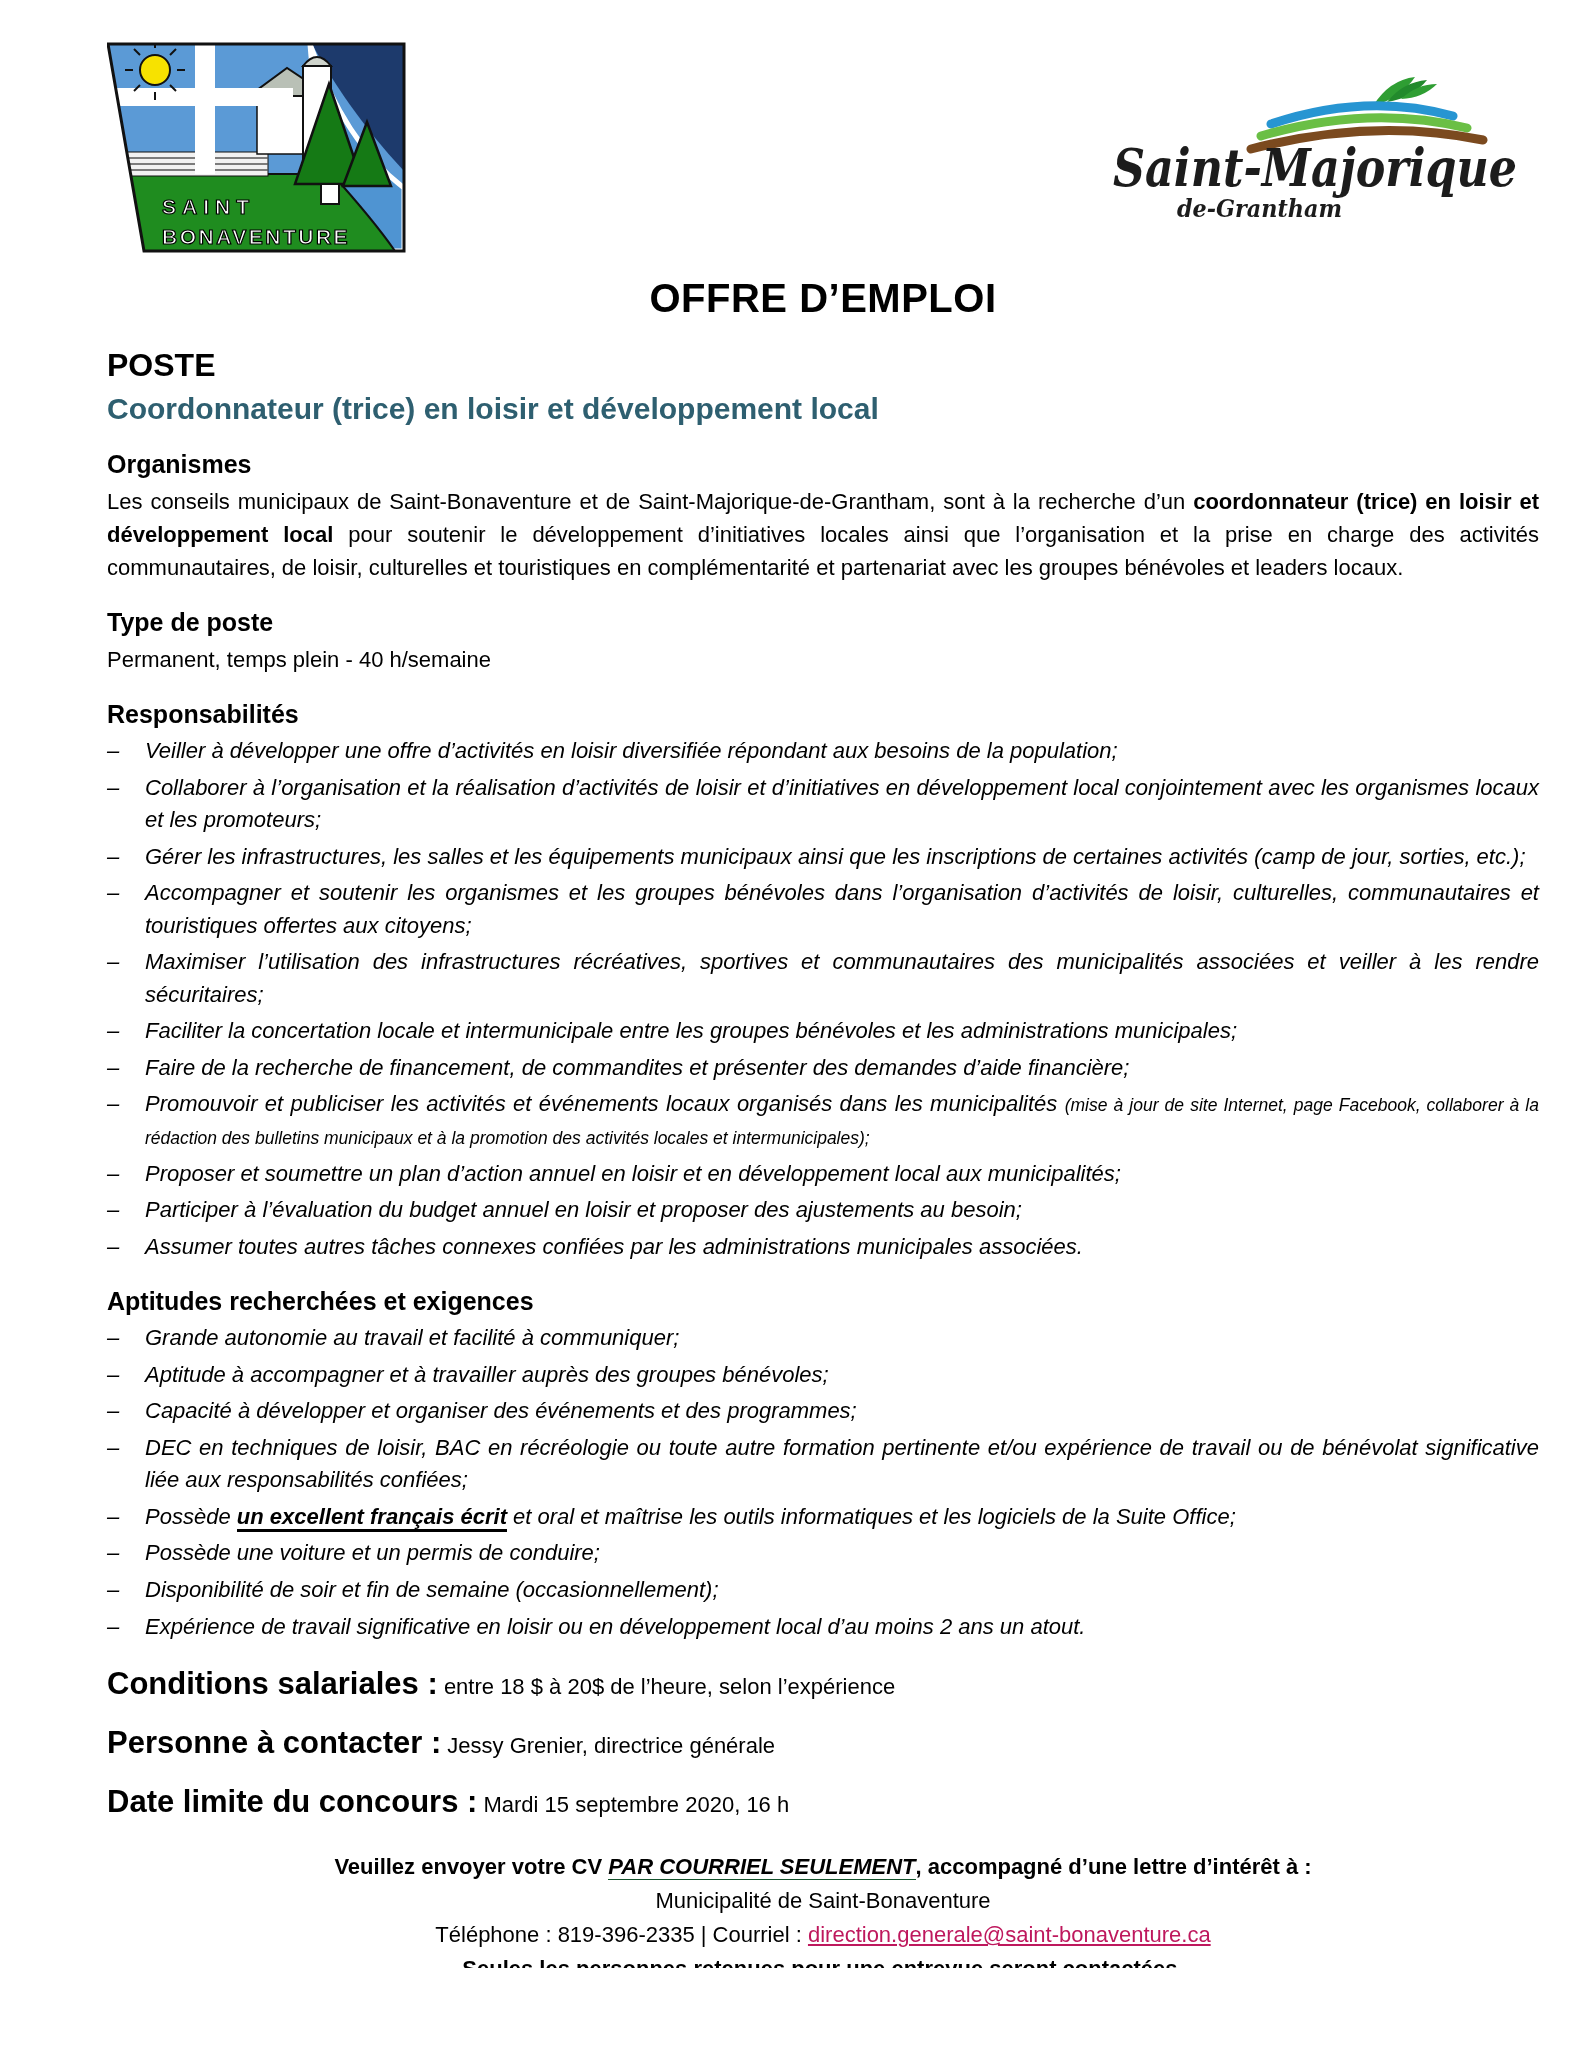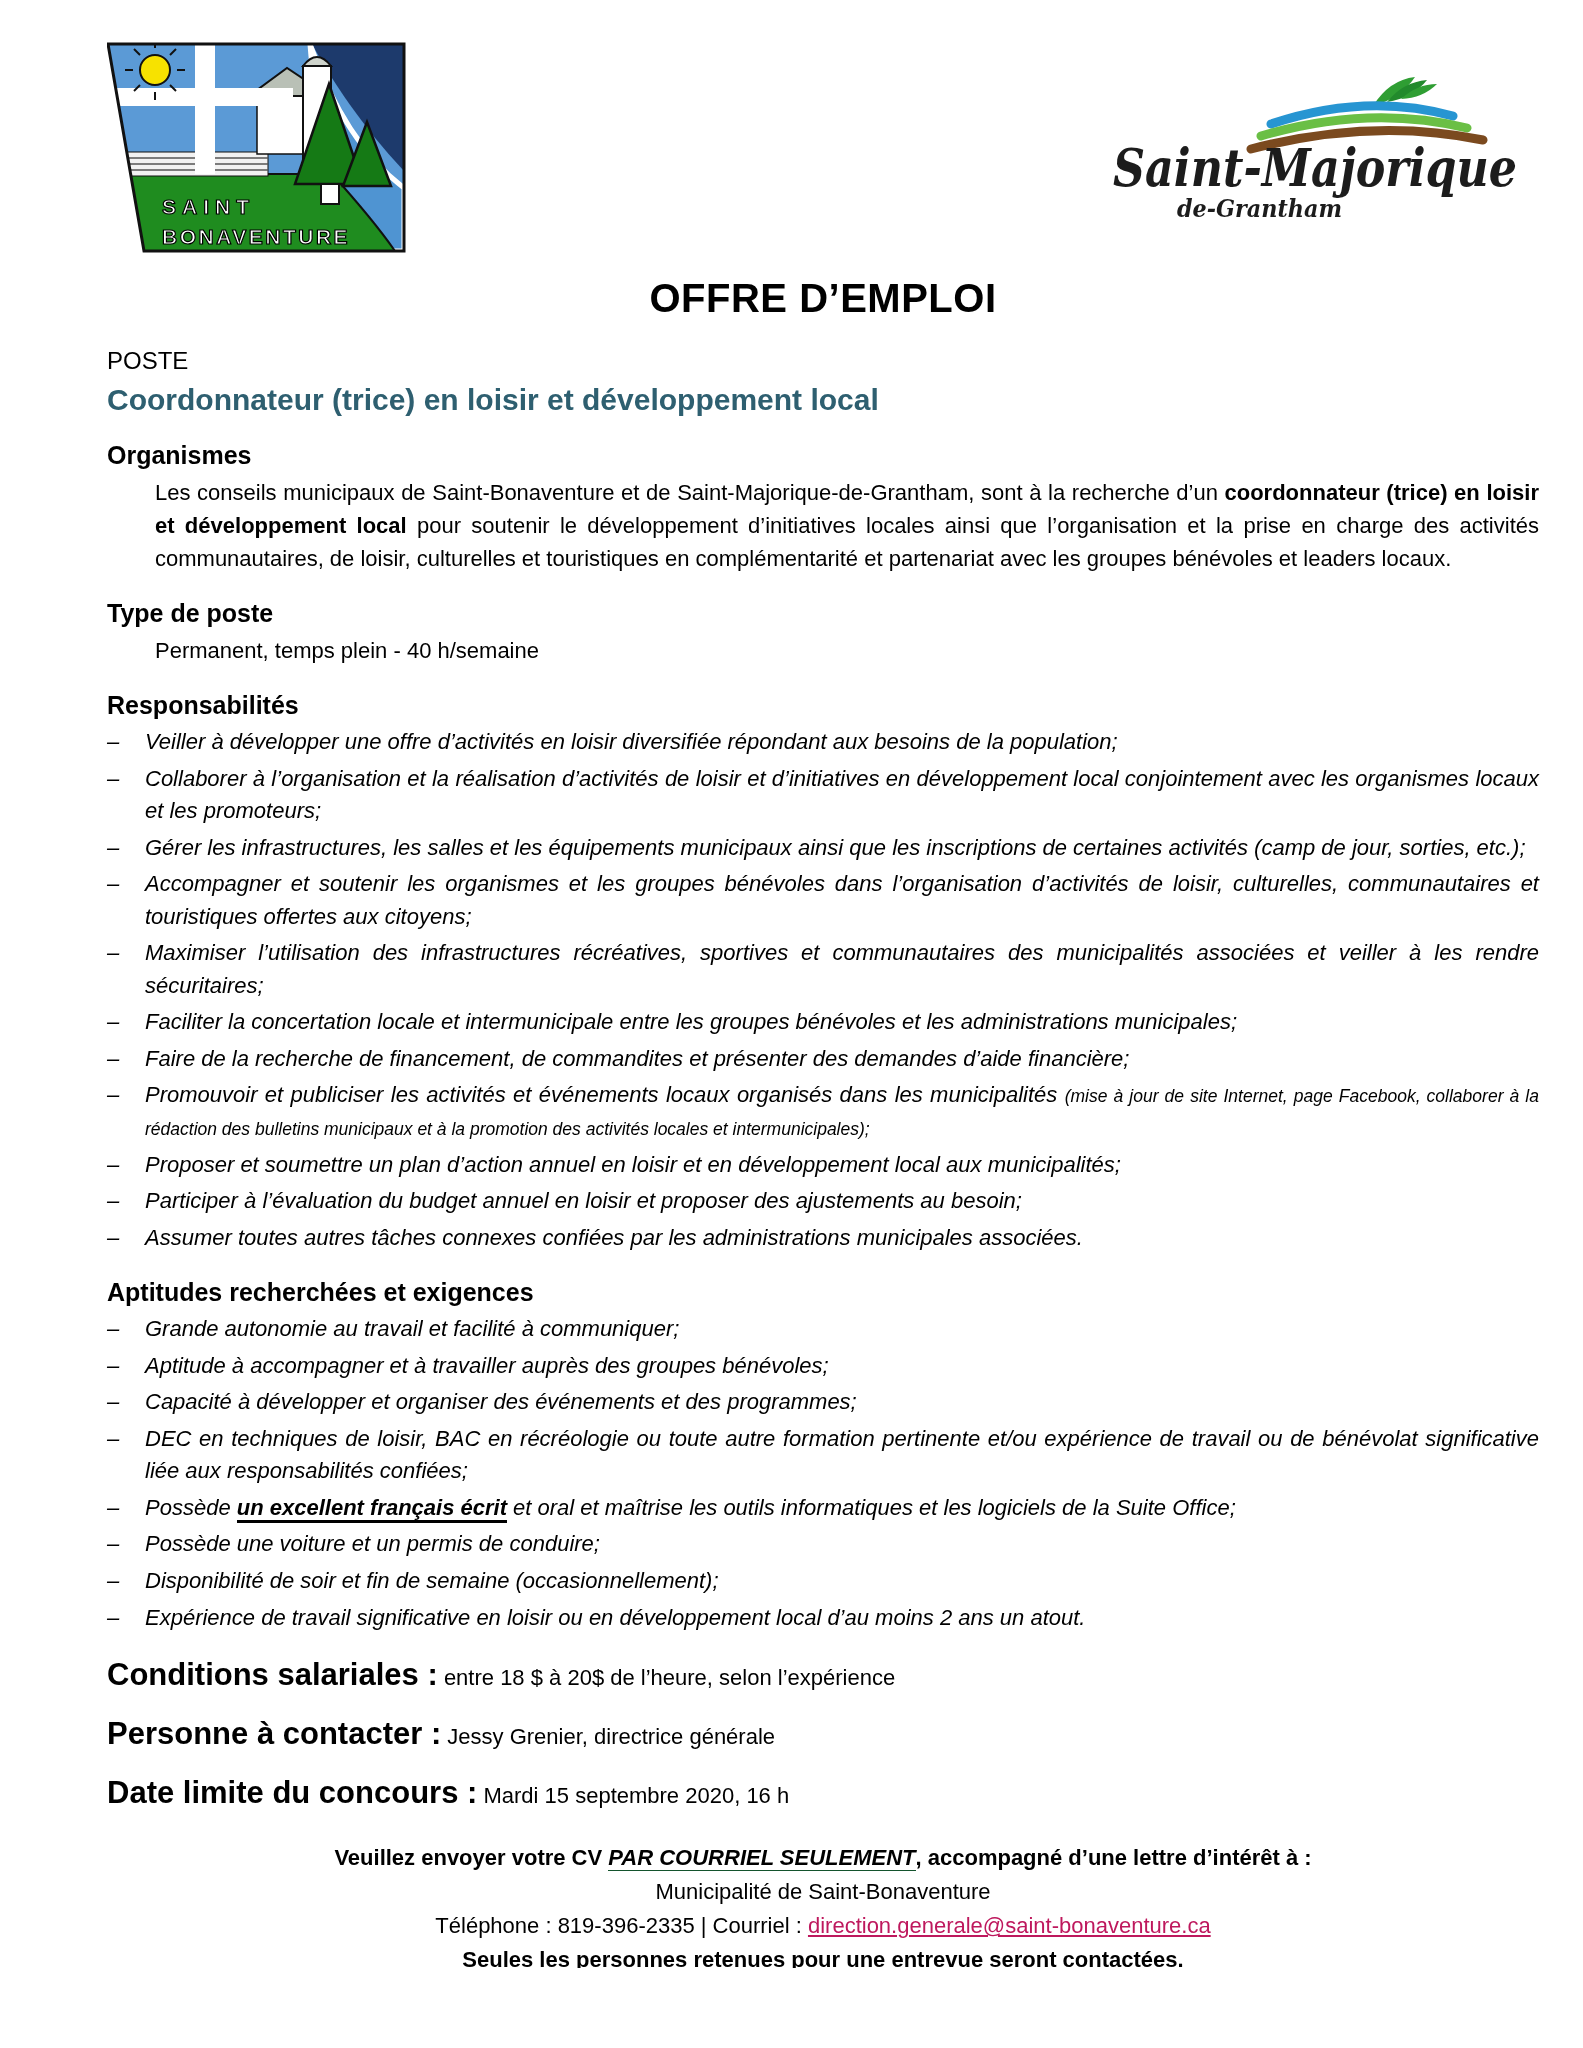--- a/index.html
+++ b/index.html
@@ -9,25 +9,25 @@
     font-family:"Liberation Sans","DejaVu Sans",sans-serif;
     color:#000; padding:36px 44px 0 107px; position:relative;
   }
   
   .logo-row { display:flex; justify-content:space-between; align-items:flex-start; height:230px; }
   .logo-sb { width:300px; height:228px; }
   .logo-sm { width:410px; height:150px; margin-top:36px; margin-right:18px; }
   
   .doc-title { text-align:center; font-size:40px; font-weight:bold; margin-top:10px; letter-spacing:0.5px; }
   
-  .poste-label { font-size:24px; font-weight:normal; margin-top:26px; }
+  .poste-label { font-size:32px; font-weight:bold; margin-top:26px; }
   .job-title { font-size:30px; font-weight:bold; color:#2e5f70; margin-top:8px; }
   
   h3.sec { font-size:25px; font-weight:bold; margin-top:24px; margin-bottom:6px; }
-  p.body-text { font-size:22px; line-height:1.5; text-align:justify;margin-left:48px; }
+  p.body-text { font-size:22px; line-height:1.5; text-align:justify; }
   .b { font-weight:bold; }
   ul.dashlist { list-style:none; margin-top:2px; }
   ul.dashlist li {
     font-size:22px; line-height:1.48; text-align:justify;
     padding-left:38px; text-indent:-38px; margin-bottom:4px;font-style:italic;
   }
   ul.dashlist li .dash { display:inline-block; width:38px; text-indent:0; }
   .small-run { font-size:17.5px; }
   .emph-u { font-weight:bold; border-bottom:3px solid #000; }
   

